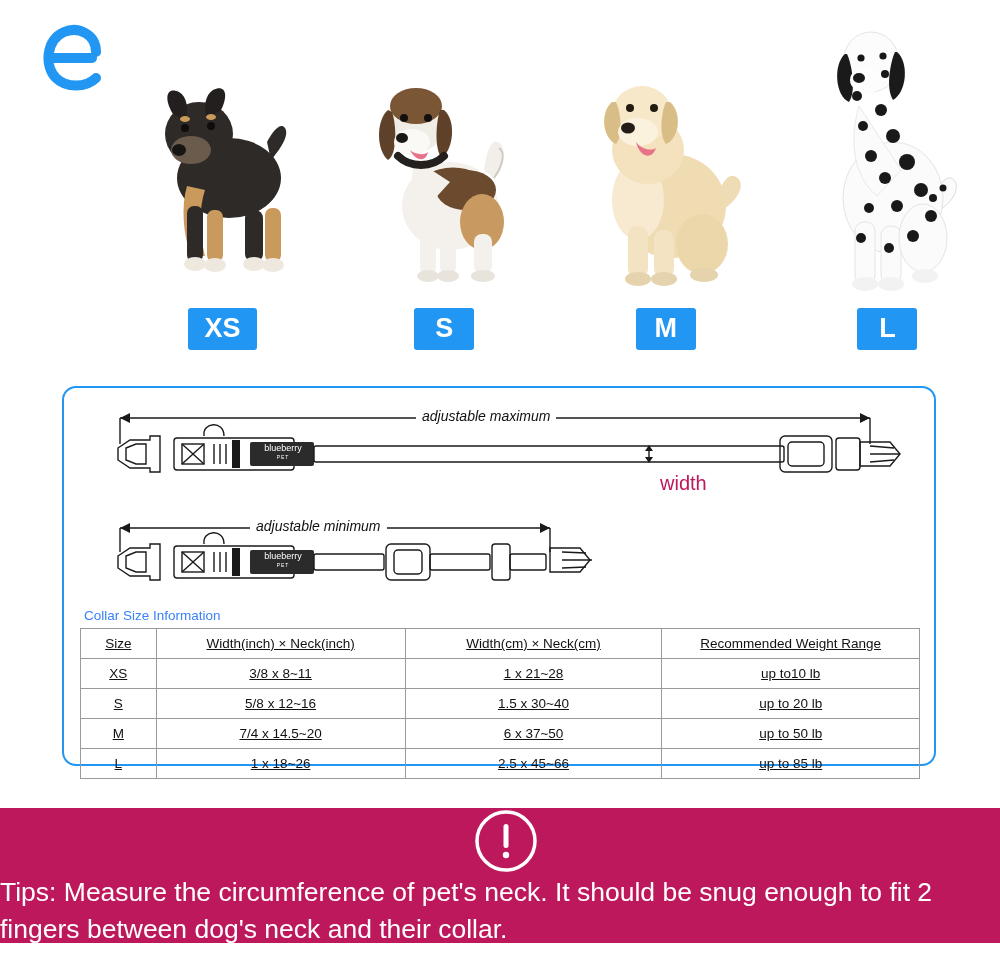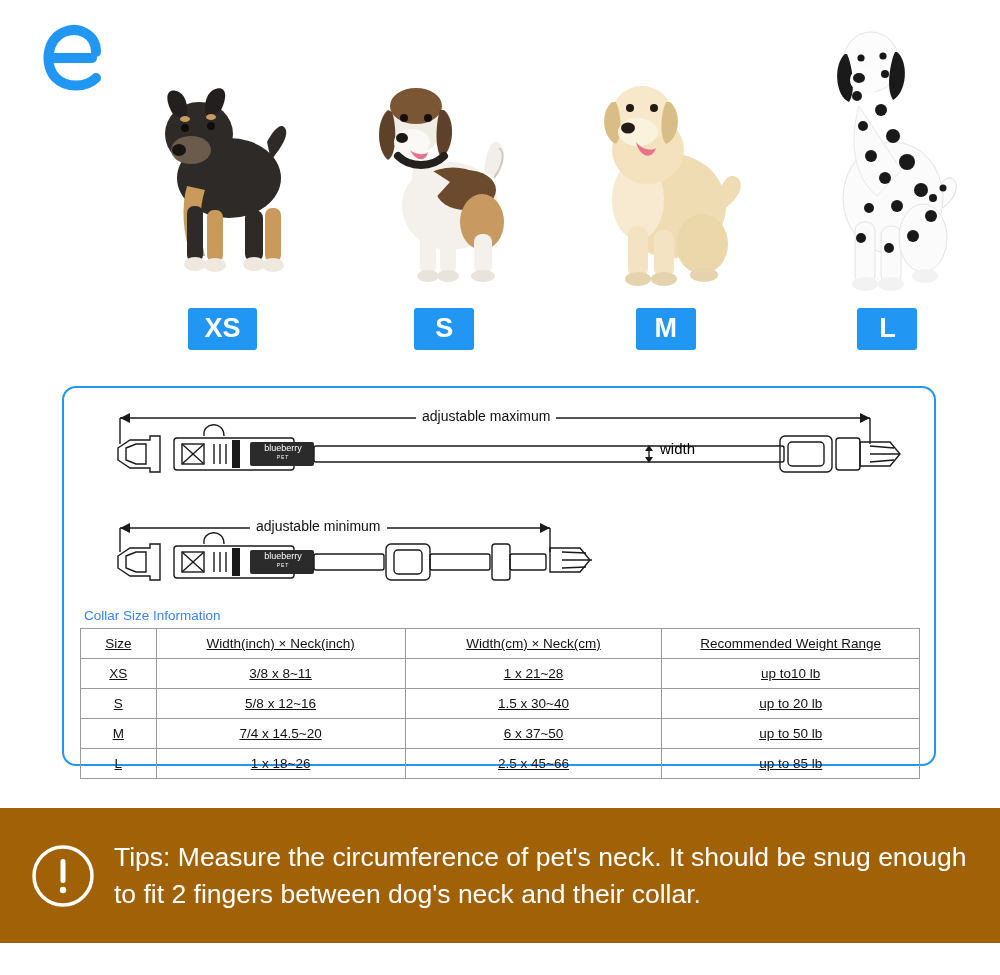--- a/index.html
+++ b/index.html
@@ -31,23 +31,23 @@
     min-width:28px;text-align:center;
     line-height:1.25;
   }
   
   .collar-panel{
     position:absolute;left:62px;top:386px;width:874px;height:380px;
     border:2px solid #2196f3;border-radius:14px;background:#fff;
     box-sizing:border-box;
   }
   .dim-label{
-    position:absolute;font-size:14px;color:#111;background:#fff;padding:0 6px;
-  }
-  .w-label{position:absolute;font-size:15px;color:#000000;}
+    position:absolute;font-size:14px;color:#111;background:#fff;padding:0 6px;font-style:italic;
+  }
+  .w-label{position:absolute;font-size:20px;color:#be185d;margin-top:32px;}
   
   .size-table{
     position:absolute;left:16px;top:216px;width:840px;
     border-collapse:collapse;font-size:13.5px;
   }
   .size-table caption{
     text-align:left;font-size:13.5px;padding:4px 4px 5px 4px;color:#3b82f6;
   }
   .size-table th,.size-table td{
     border:1px solid #9a9a9a;text-align:center;padding:4px 2px;font-weight:normal;color:#111;
@@ -55,21 +55,21 @@
     text-decoration:underline;
   }
   .size-table th{font-weight:normal;}
   .col-size{width:72px;}
   .col-in{width:250px;}
   .col-cm{width:258px;}
   .col-wt{width:258px;}
   
   .tips{
     position:absolute;left:0;top:808px;width:1000px;height:135px;
-    background:#a16207;color:#fff;display:flex;align-items:center;
+    background:#be185d;color:#fff;display:flex;align-items:center;flex-direction:column;
   }
   .tips-icon{
     margin-left:30px;margin-right:18px;flex:0 0 auto;
   }
   .tips-text{
     font-size:26.5px;line-height:1.38;padding-right:28px;
   }
   svg{display:block;}
 </style>
 </head>

